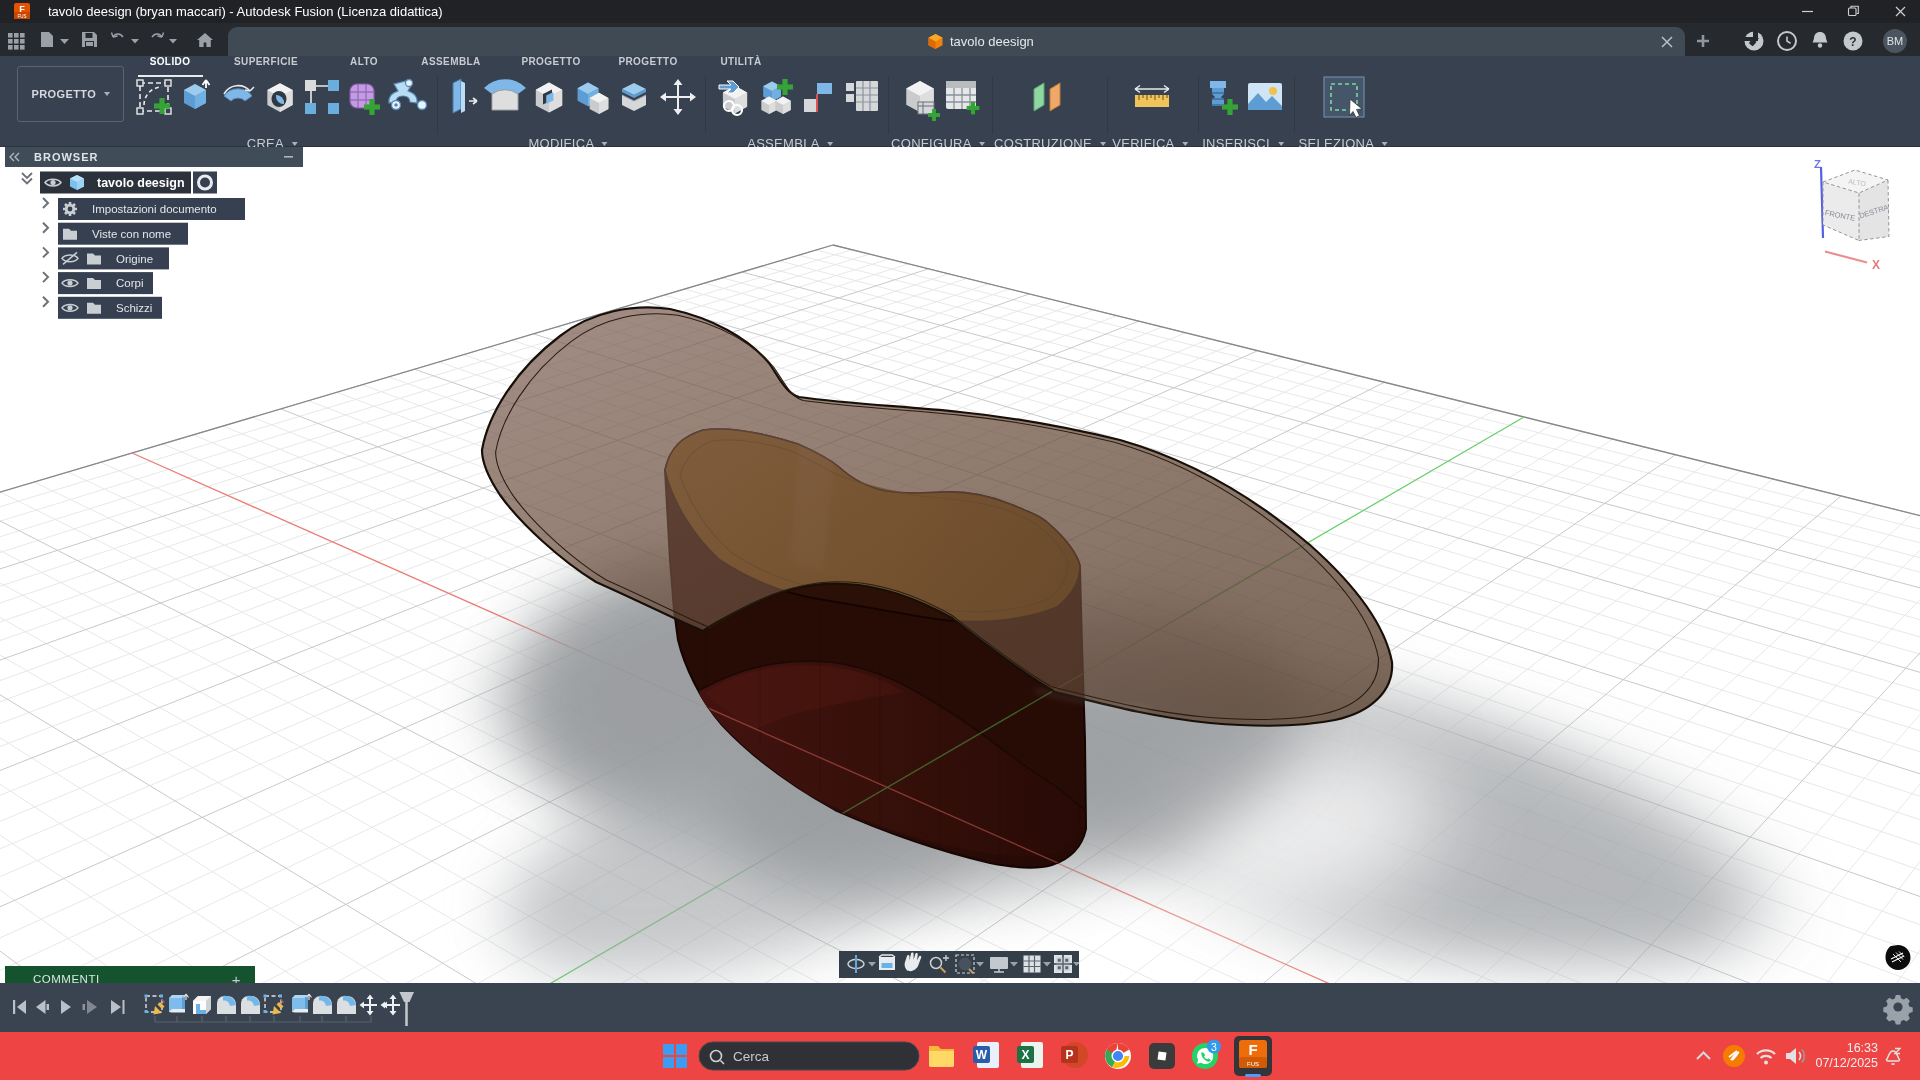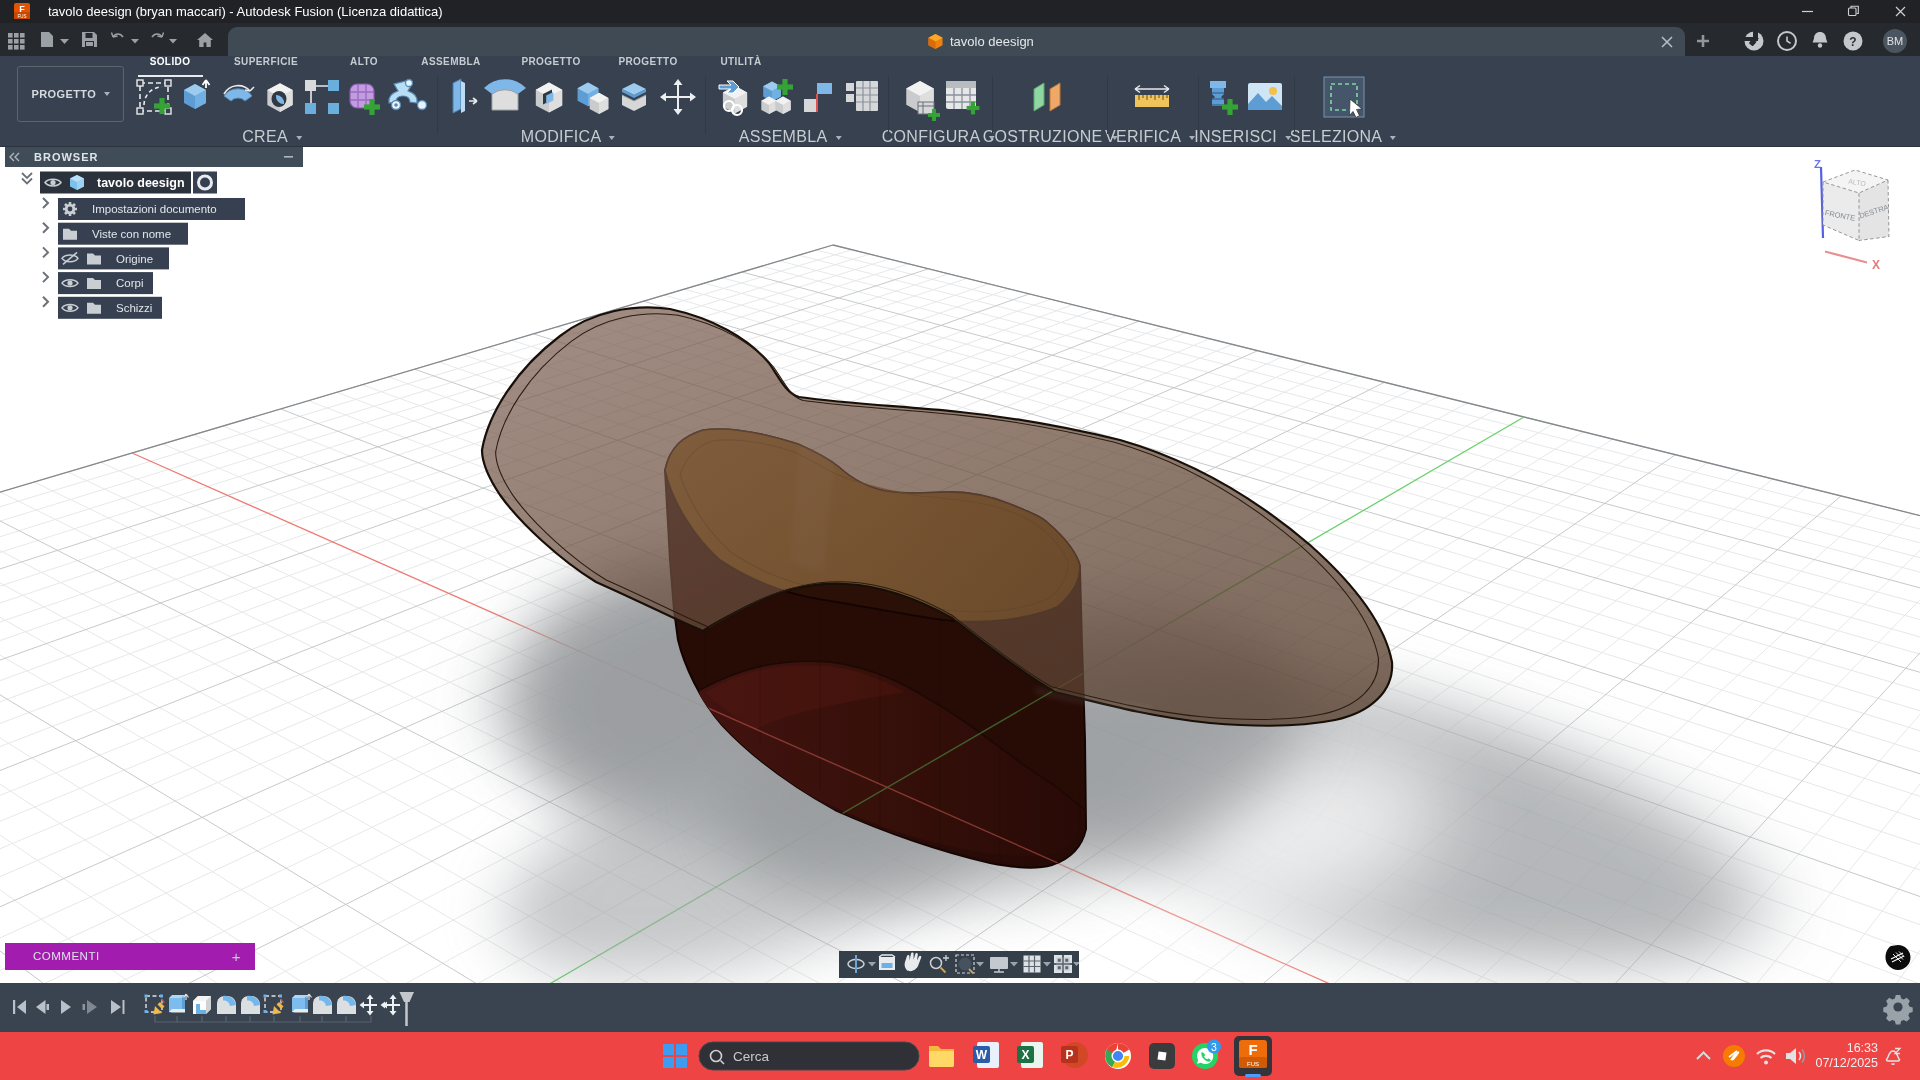--- a/index.html
+++ b/index.html
@@ -5,21 +5,21 @@
 *{margin:0;padding:0;box-sizing:border-box}
 html,body{width:1920px;height:1080px;overflow:hidden;font-family:"Liberation Sans",sans-serif;background:#fff}
 #titlebar{position:absolute;left:0;top:0;width:1920px;height:23px;background:#202225;color:#cfcfcf;font-size:13px}
 #approw{position:absolute;left:0;top:23px;width:1920px;height:33px;background:#26292d}
 #tab{position:absolute;left:228px;top:4px;width:1457px;height:29px;background:#404a54;border-radius:9px 9px 0 0}
 #ribbon{position:absolute;left:0;top:56px;width:1920px;height:91px;background:#374150;border-bottom:1px solid #2b333e}
 #viewport{position:absolute;left:0;top:147px;width:1920px;height:836px;background:#fff}
 #timelinebar{position:absolute;left:0;top:983px;width:1920px;height:49px;background:#3a4350}
 #taskbar{position:absolute;left:0;top:1032px;width:1920px;height:48px;background:#ef4444}
 .rtab{position:absolute;top:5px;font-size:10px;font-weight:bold;color:#c7ccd1;transform:translateX(-50%);letter-spacing:.4px}
-.glabel{position:absolute;top:72px;font-size:16px;color:#c7ccd1;transform:translateX(-50%);letter-spacing:.3px}
+.glabel{position:absolute;top:80px;font-size:13px;color:#c7ccd1;transform:translateX(-50%);letter-spacing:.3px}
 .gsep{position:absolute;top:20px;height:58px;width:1px;background:#313a44}
 .caret{display:inline-block;width:0;height:0;border-left:3.5px solid transparent;border-right:3.5px solid transparent;border-top:4px solid #aab2b9;vertical-align:2px;margin-left:4px}
 </style>
 </head>
 <body>
 <div id="titlebar">
  <svg width="16" height="16" style="position:absolute;left:14px;top:3px" viewBox="0 0 16 16">
       <rect x="0" y="0" width="16" height="16" rx="2" fill="#e65300"></rect>
       <rect x="0" y="9" width="16" height="7" fill="#c74600"></rect>
       <text x="8" y="9" font-size="9" font-weight="bold" fill="#fff" text-anchor="middle">F</text>
@@ -466,21 +466,21 @@
  <rect x="58" y="149.8" width="104" height="22" fill="#364050"></rect>
  <g transform="translate(70,160.8)">
         <path d="M-8 0C-5 -4.5 5 -4.5 8 0C5 4.5 -5 4.5 -8 0Z" fill="none" stroke="#c9ced3" stroke-width="1.5"></path>
         <circle r="2.6" fill="#c9ced3"></circle>
       </g>
  <g transform="translate(94,160.8)">
         <path d="M-7 -5h6l2 2h6v9h-14z" fill="#c9ced3"></path>
       </g>
  <text x="116" y="165.1" font-size="11.5" fill="#e2e6ea">Schizzi</text>
 </svg>
-<div style="position:absolute;left:5px;top:796px;width:250px;height:27px;background:#a21caf;color:#dfe4e8;font-size:11.5px;letter-spacing:.5px">
+<div style="position:absolute;left:5px;top:819px;width:250px;height:27px;background:#14532d;color:#dfe4e8;font-size:11.5px;letter-spacing:.5px">
       <span style="position:absolute;left:28px;top:7px">COMMENTI</span>
       <span style="position:absolute;right:14px;top:5px;font-size:15px;color:#c6ccd2">+</span>
     </div>
 <svg width="240" height="27" viewBox="0 0 240 27" style="position:absolute;left:839px;top:804px">
       <rect width="240" height="27" fill="#353f4a"></rect>
  <g stroke="#cdd2d7" fill="none" stroke-width="1.5">
   <g transform="translate(17,13)">
           <ellipse rx="8" ry="4.5"></ellipse>
           <path d="M0 -9v18" stroke="#6aa6d8" stroke-width="2"></path>
         </g>

